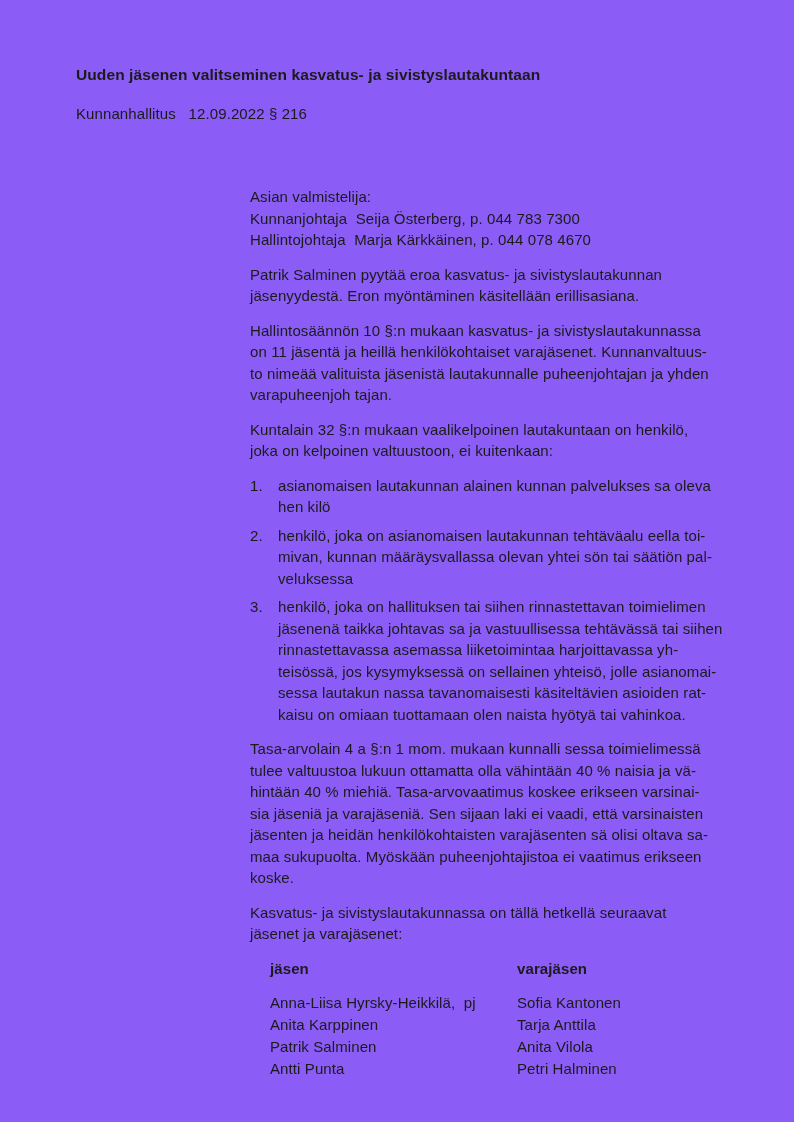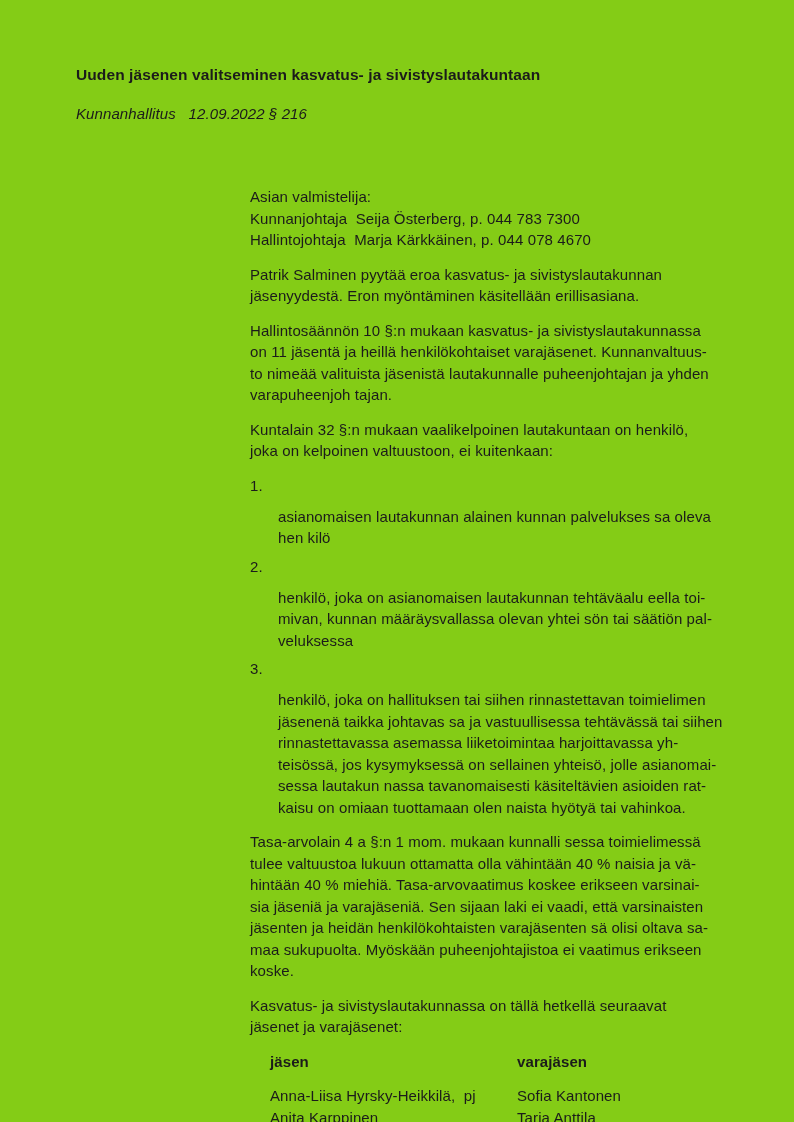--- a/index.html
+++ b/index.html
@@ -4,21 +4,21 @@
 <style>
   html, body {
     margin: 0;
     padding: 0;
     background: #ffffff;
   }
   .page {
     position: relative;
     width: 794px;
     height: 1122px;
-    background: #84cc16;
+    background: #8b5cf6;
     color: #1b1b1b;
     font-family: "Liberation Sans", "DejaVu Sans", sans-serif;
     font-size: 15px;
     line-height: 21.5px;
     letter-spacing: 0.1px;
     overflow: hidden;
     box-sizing: border-box;
   }
   .doc-title {
     margin: 0;
@@ -27,21 +27,20 @@
     top: 64px;
     font-size: 15.5px;
     font-weight: bold;
     white-space: pre;
   }
   .doc-subtitle {
     position: absolute;
     left: 76px;
     top: 103px;
     white-space: pre;
-    font-style: italic;
   }
   .body-block {
     position: absolute;
     left: 250px;
     top: 178px;
     width: 514px;
   }
   .para {
     margin: 8px 0 13px 0;
     white-space: pre-wrap;
@@ -52,21 +51,20 @@
   .list-item {
     display: flex;
     margin: 0 0 7px 0;
   }
   .list-num {
     flex: 0 0 28px;
   }
   .list-text {
     flex: 1 1 auto;
     white-space: pre-wrap;
-    margin-top: 31px;
   }
   .members-table {
     margin: 8px 0 0 20px;
     display: grid;
     grid-template-columns: 247px auto;
   }
   .members-table .th {
     font-weight: bold;
     padding-bottom: 13px;
   }

